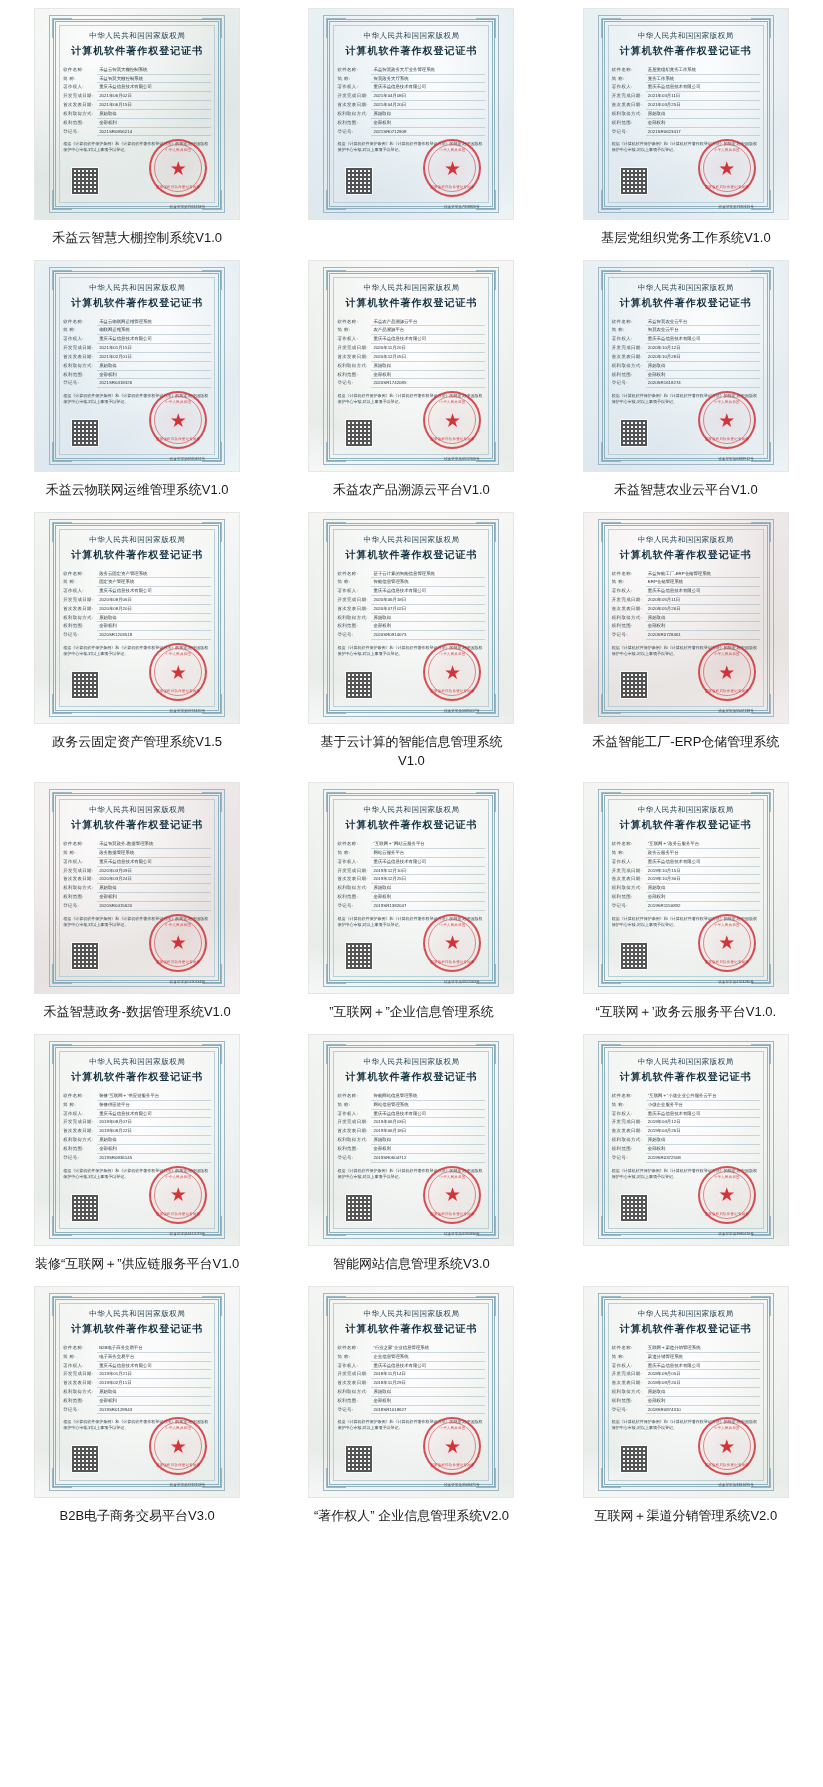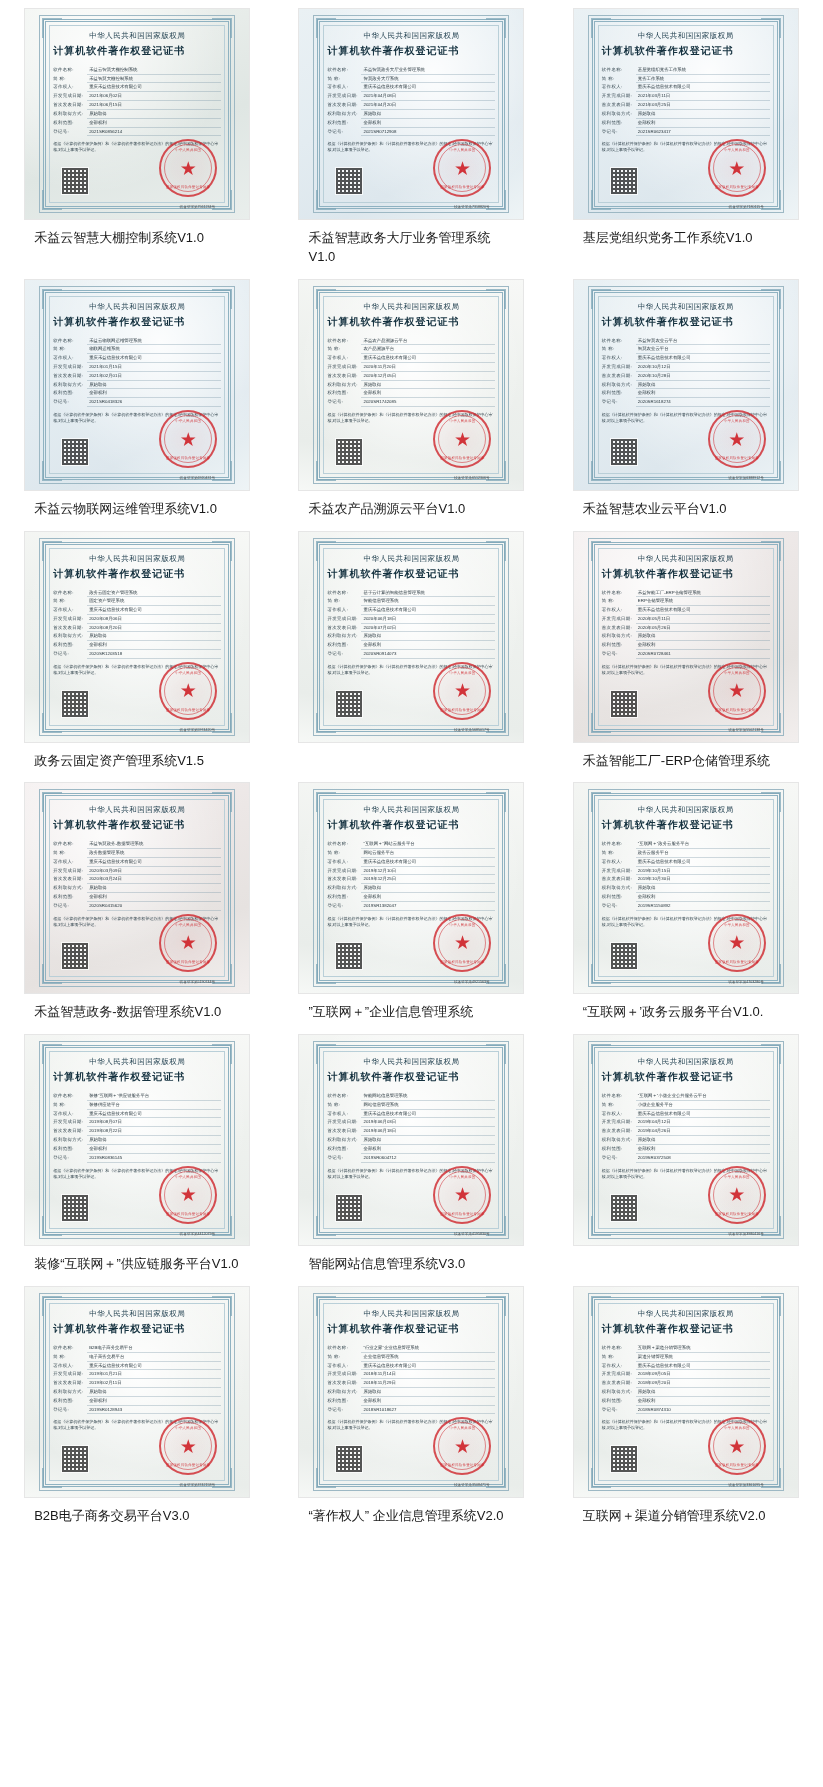--- a/index.html
+++ b/index.html
@@ -22,21 +22,21 @@
     box-sizing: border-box;
   }
   .cert-cell {
     display: flex;
     flex-direction: column;
     align-items: center;
     padding: 2px 8px 10px 8px;
     box-sizing: border-box;
   }
   .cert-img {
-    width: 226px;
+    width: 206px;
     height: 212px;
     position: relative;
     overflow: hidden;
     background: #f2f4f2;
     border: 1px solid #e6e6e6;
     box-sizing: border-box;
   }
   
   .paper {
     position: absolute;
@@ -95,21 +95,21 @@
   }
   .cert-issuer {
     text-align: center;
     font-size: 7.5px;
     letter-spacing: .5px;
     color: #1a3a4a;
     margin-top: 2px;
     font-family: "DejaVu Sans", "Liberation Sans", sans-serif;
   }
   .cert-title {
-    text-align: left;
+    text-align: center;
     font-size: 10px;
     font-weight: bold;
     color: #14313f;
     letter-spacing: 1px;
     margin-top: 3px;
     margin-bottom: 2px;
     font-family: "DejaVu Sans", "Liberation Sans", sans-serif;
   }
   .title-rule {
     height: 1px;
@@ -209,21 +209,21 @@
   .seal-text-bottom { bottom: 6px; }
   .cert-number {
     position: absolute;
     right: 6px;
     bottom: -10px;
     font-size: 3.6px;
     color: #444;
   }
   .cert-caption {
     width: 206px;
-    text-align: left;
+    text-align: center;
     font-size: 13px;
     line-height: 1.45;
     color: #1a1a1a;
     margin-top: 9px;
     word-break: break-word;
   }
 </style>
 </head>
 <body>
 
@@ -343,21 +343,20 @@
             <div class="qr"></div>
             <div class="seal">
               <div class="seal-text-top">中华人民共和国</div>
               <div class="seal-star">★</div>
               <div class="seal-text-bottom">国家版权局软件登记专用章</div>
             </div>
             <div class="cert-number">软著登字第7318820号</div>
           </div>
         </div>
       </div>
-      <div class="cert-caption">禾益智慧政务大厅业务管理系统V1.0</div>
     </div>
     <div class="cert-cell">
       <div class="cert-img">
         <div class="paper v2"></div>
         <div class="frame-outer"></div>
         <div class="frame-mid"></div>
         <div class="frame-inner"></div>
         <div class="corner tl"></div>
         <div class="corner tr"></div>
         <div class="corner bl"></div>
@@ -715,20 +714,21 @@
             <div class="qr"></div>
             <div class="seal">
               <div class="seal-text-top">中华人民共和国</div>
               <div class="seal-star">★</div>
               <div class="seal-text-bottom">国家版权局软件登记专用章</div>
             </div>
             <div class="cert-number">软著登字第5685017号</div>
           </div>
         </div>
       </div>
+      <div class="cert-caption">基于云计算的智能信息管理系统V1.0</div>
     </div>
     <div class="cert-cell">
       <div class="cert-img">
         <div class="paper v5"></div>
         <div class="frame-outer"></div>
         <div class="frame-mid"></div>
         <div class="frame-inner"></div>
         <div class="corner tl"></div>
         <div class="corner tr"></div>
         <div class="corner bl"></div>

